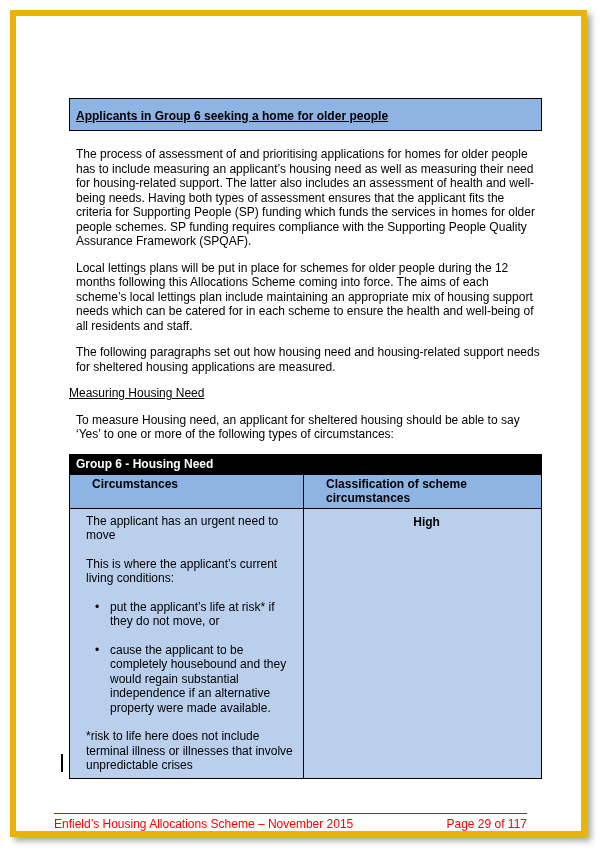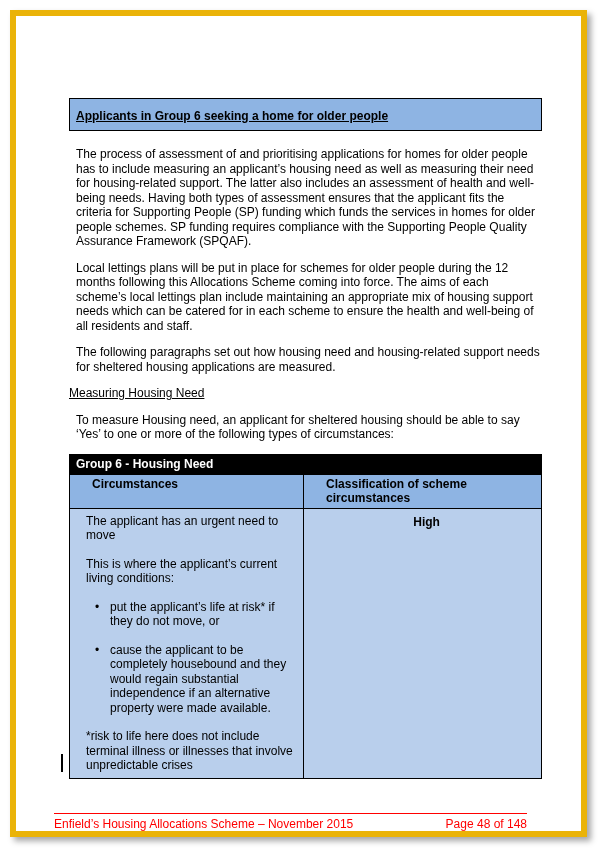--- a/index.html
+++ b/index.html
@@ -166,17 +166,17 @@
       </table>
 
   </div>
 
   <div class="change-bar"></div>
 
   <div class="footer">
     <div class="footer-rule"></div>
     <div class="footer-row">
       <span>Enfield’s Housing Allocations Scheme – November 2015</span>
-      <span>Page 48 of 148</span>
+      <span>Page 29 of 117</span>
     </div>
   </div>
 
 </div>
 
 </body></html>

